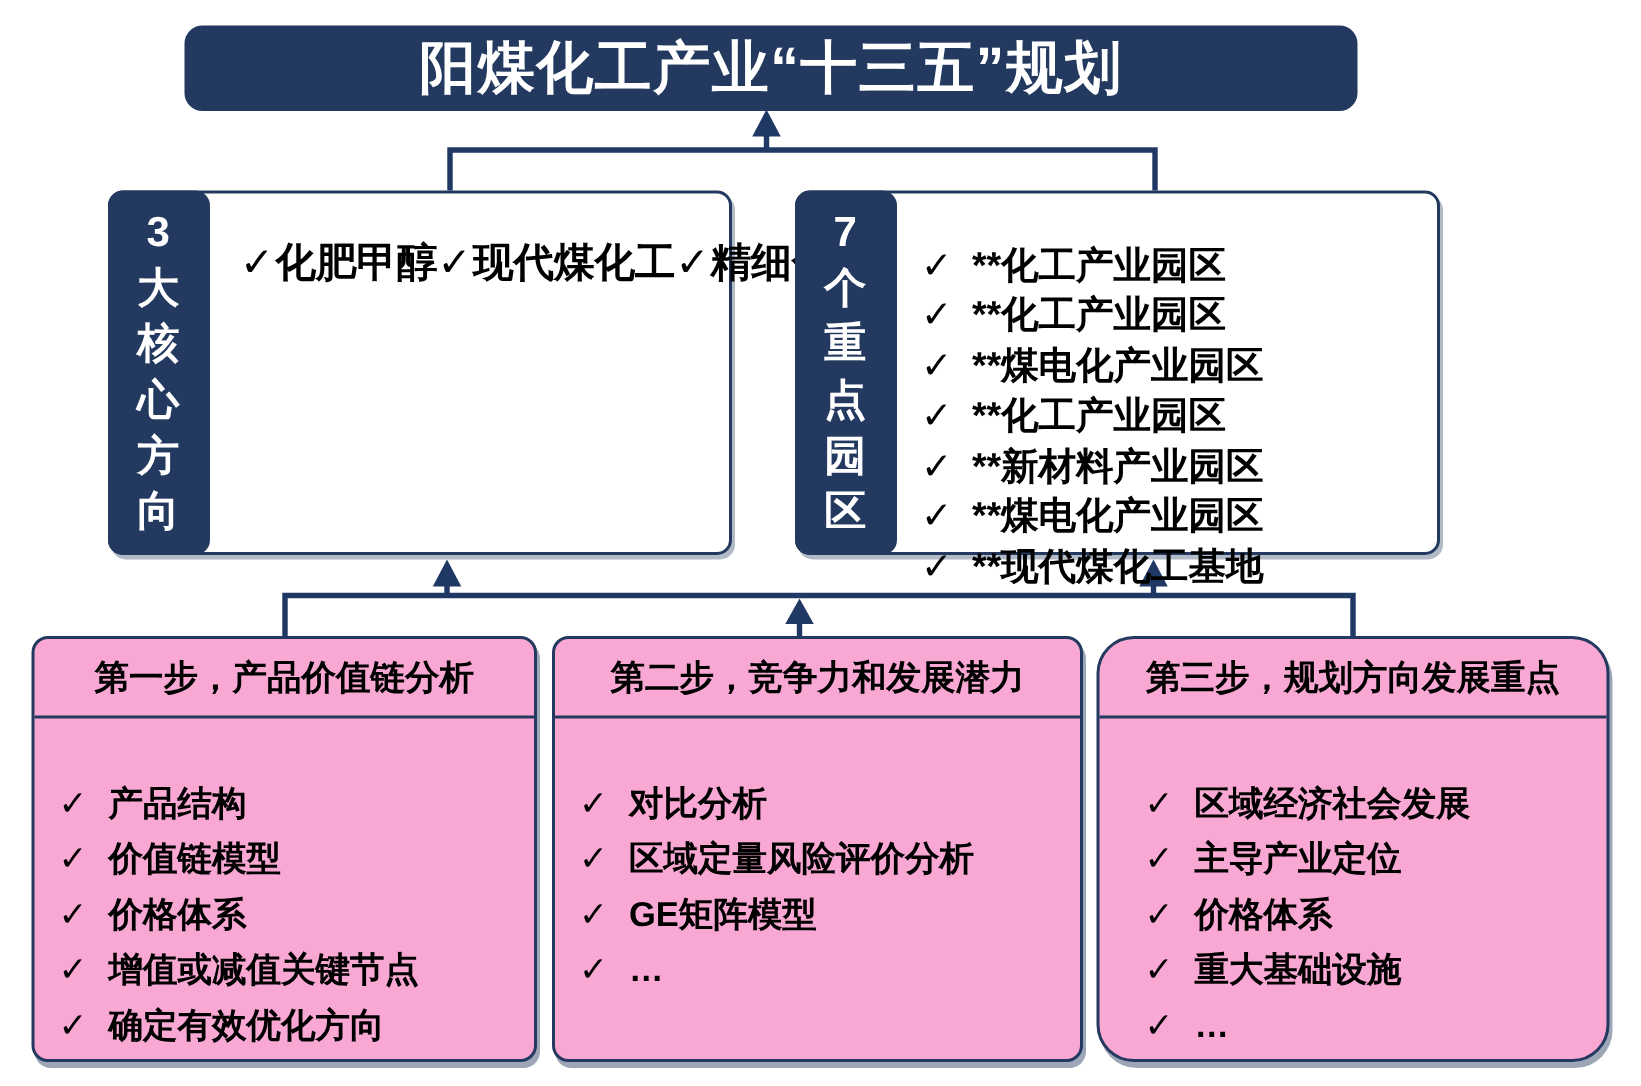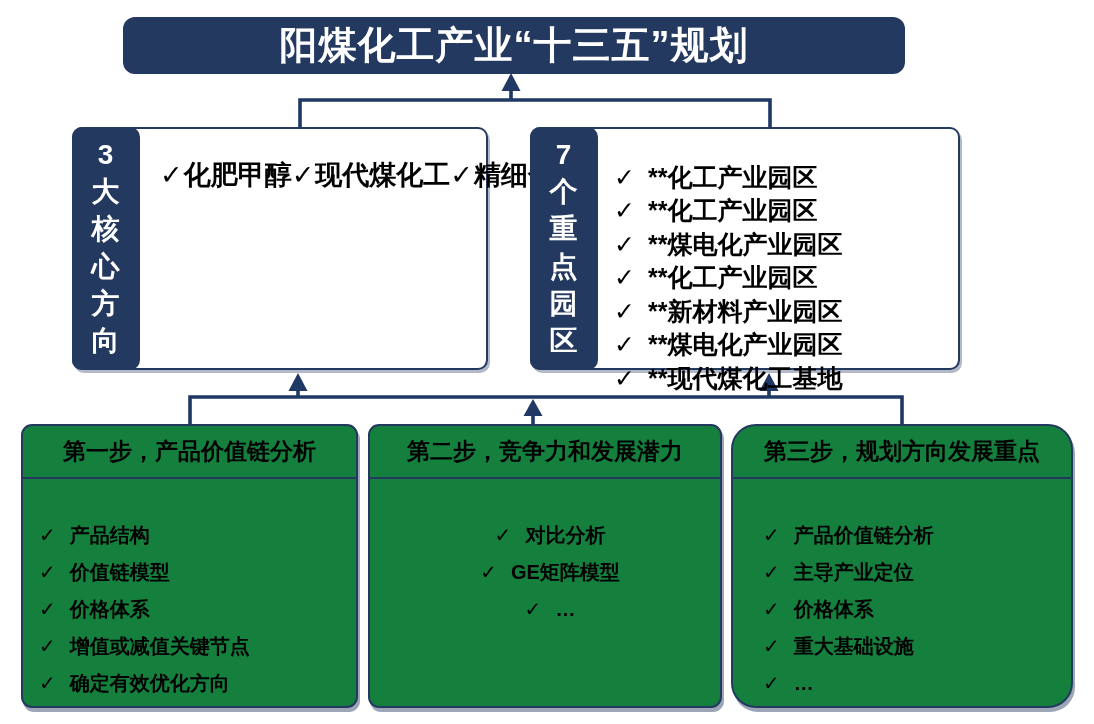--- a/index.html
+++ b/index.html
@@ -99,43 +99,43 @@
   .parks-list .check-item {
     font-size: 25px; font-weight: 600; line-height: 31px;
   }
   .parks-list .check-glyph { margin-right: 13px; }
 
   
   .step-box {
     position: absolute;
     top: 424px;
     height: 284px;
-    background: #15803d;
+    background: #f9a8d4;
     border: 2.5px solid #23395F;
     border-radius: 11px;
     box-shadow: 2px 4px 0 rgba(35,57,95,0.45);
   }
   .step-1 { left: 21px;  width: 337px; }
-  .step-2 { left: 368px; width: 354px; text-align: center; }
+  .step-2 { left: 368px; width: 354px; }
   .step-3 { left: 731px; width: 342px; border-radius: 25px; }
 
   .step-header {
     height: 53px;
     border-bottom: 2.5px solid #23395F;
     display: flex; align-items: center; justify-content: center;
     font-size: 23px;
     font-weight: bold;
     white-space: nowrap;
   }
   .step-list {
     padding: 11px 6px 0 16px;
   }
   .step-3 .step-list { padding-left: 30px; }
   .step-list .check-item {
-    font-size: 20px; font-weight: 600; line-height: 37px;
+    font-size: 23px; font-weight: 600; line-height: 37px;
   }
   .step-list .check-glyph { margin-right: 14px; }
 </style>
 </head>
 <body>
 
 <div class="canvas">
 
   <svg class="connectors" viewBox="0 0 1094 724" xmlns="http://www.w3.org/2000/svg">
 
@@ -230,32 +230,33 @@
       </ul>
   </div>
 
   <div class="step-box step-2">
     <div class="step-header">第二步，竞争力和发展潜力</div>
     <ul class="check-list step-list">
 
         <li class="check-item"><span class="check-glyph">✓</span><span>对比分析</span></li>
 
 
+        <li class="check-item"><span class="check-glyph">✓</span><span>区域定量风险评价分析</span></li>
 
         <li class="check-item"><span class="check-glyph">✓</span><span>GE矩阵模型</span></li>
 
         <li class="check-item"><span class="check-glyph">✓</span><span>…</span></li>
       </ul>
   </div>
 
   <div class="step-box step-3">
     <div class="step-header">第三步，规划方向发展重点</div>
     <ul class="check-list step-list">
 
-        <li class="check-item"><span class="check-glyph">✓</span><span>产品价值链分析</span></li>
+        <li class="check-item"><span class="check-glyph">✓</span><span>区域经济社会发展</span></li>
 
         <li class="check-item"><span class="check-glyph">✓</span><span>主导产业定位</span></li>
 
         <li class="check-item"><span class="check-glyph">✓</span><span>价格体系</span></li>
 
         <li class="check-item"><span class="check-glyph">✓</span><span>重大基础设施</span></li>
 
 
         <li class="check-item"><span class="check-glyph">✓</span><span>…</span></li>
       </ul>

